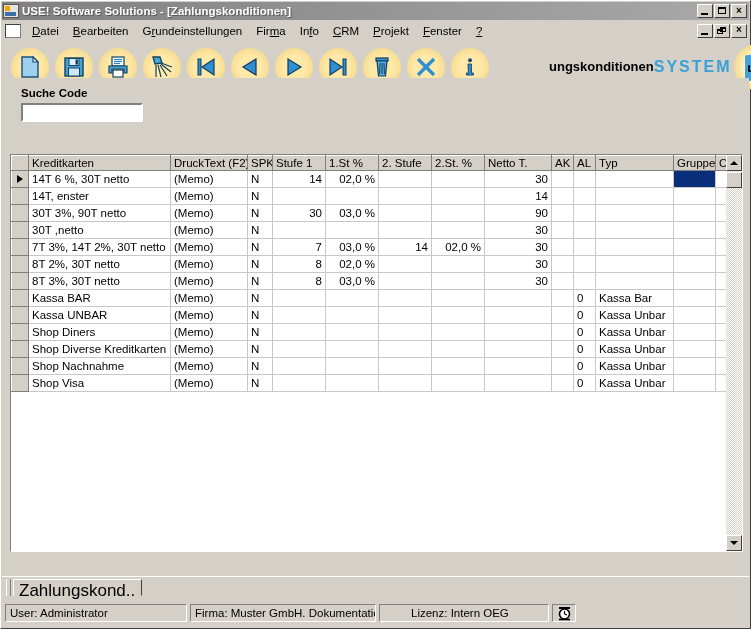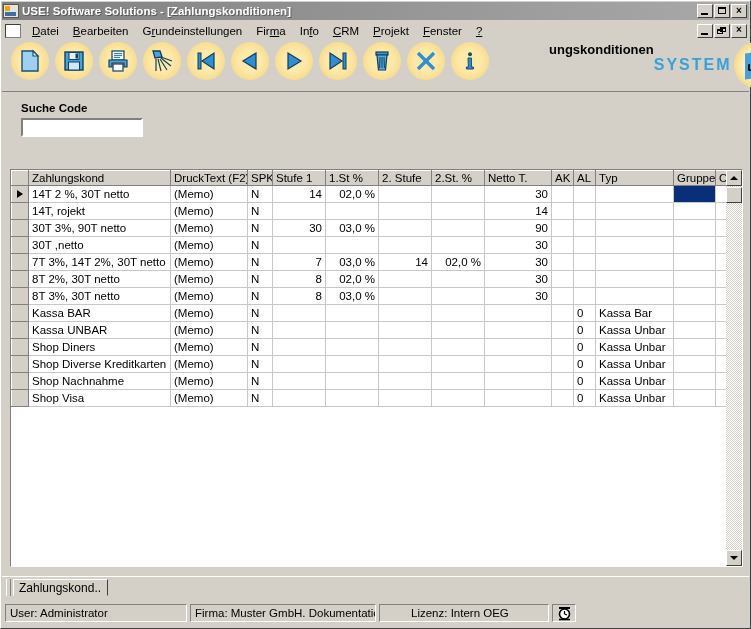--- a/index.html
+++ b/index.html
@@ -135,21 +135,21 @@
 
   
   .toolbar {
     position: absolute;
     left: 2px; top: 42px;
     width: 747px; height: 50px;
     background: #d4d0c8;
     border-bottom: 1px solid #808080;
     box-sizing: border-box;
     display: flex;
-    align-items: flex-start;
+    align-items: center;
   }
   .tool-ico {
     width: 38px; height: 38px;
     border-radius: 50%;
     background: radial-gradient(circle at 50% 50%, #ffe9a8 40%, #f7dd93 70%, #d9cfb8 100%);
     margin-left: 6px;
     position: relative;
     display: flex; align-items: center; justify-content: center;
     flex: 0 0 auto;
   }
@@ -199,21 +199,21 @@
     font-size: 13px;
     color: #000;
     letter-spacing: -1px;
     font-style: italic;
     transform: rotate(-8deg);
   }
 
   
   .client {
     position: absolute;
-    left: 2px; top: 93px;
+    left: 2px; top: 78px;
     width: 747px; height: 481px;
     background: #d4d0c8;
     box-sizing: border-box;
   }
 
   .search-label {
     position: absolute;
     left: 19px; top: 9px;
     font-size: 11.5px;
     font-weight: bold;
@@ -356,21 +356,21 @@
     border-right: 1px solid #808080;
     margin-right: 2px;
     box-sizing: border-box;
   }
   .tab {
     height: 17px;
     background: #d4d0c8;
     border: 1px solid;
     border-color: #ffffff #404040 #d4d0c8 #ffffff;
     padding: 1px 6px 0 5px;
-    font-size: 12px;
+    font-size: 17px;
     color: #000;
     box-sizing: border-box;
     white-space: nowrap;
   }
 
   
   .statusbar {
     position: absolute;
     left: 2px; top: 601px;
     width: 747px; height: 24px;
@@ -561,55 +561,55 @@
             <col style="width:67px">
             <col style="width:22px">
           <col style="width:22px">
             <col style="width:78px">
             <col style="width:42px">
           <col style="width:44px">
         </colgroup>
         <thead>
           <tr>
             <th class="rowhdr"></th>
-            <th>Zahlungskond</th>
+            <th>Kreditkarten</th>
             <th>DruckText (F2)</th>
             <th>SPK</th>
             <th>Stufe 1</th>
             <th>1.St %</th>
             <th>2. Stufe</th>
             <th>2.St. %</th>
             <th>Netto T.</th>
             <th>AK</th>
             <th>AL</th>
             <th>Typ</th>
             <th>Gruppe</th>
             <th>OP-&gt;ZV</th>
           </tr>
         </thead>
         <tbody id="grid-body">
             <tr>
               <td class="rowmark cur"></td>
-              <td>14T 2 %, 30T netto</td>
+              <td>14T 6 %, 30T netto</td>
               <td>(Memo)</td>
               <td>N</td>
               <td class="num">14</td>
               <td class="num">02,0 %</td>
               <td class="num"></td>
               <td class="num"></td>
               <td class="num">30</td>
               <td></td>
               <td></td>
               <td></td>
               <td class="sel" style="background: rgb(10, 47, 122);"></td>
               <td></td>
             </tr>
             <tr>
               <td class="rowmark"></td>
-              <td>14T, rojekt</td>
+              <td>14T, enster</td>
               <td>(Memo)</td>
               <td>N</td>
               <td class="num"></td>
               <td class="num"></td>
               <td class="num"></td>
               <td class="num"></td>
               <td class="num">14</td>
               <td></td>
               <td></td>
               <td></td>

